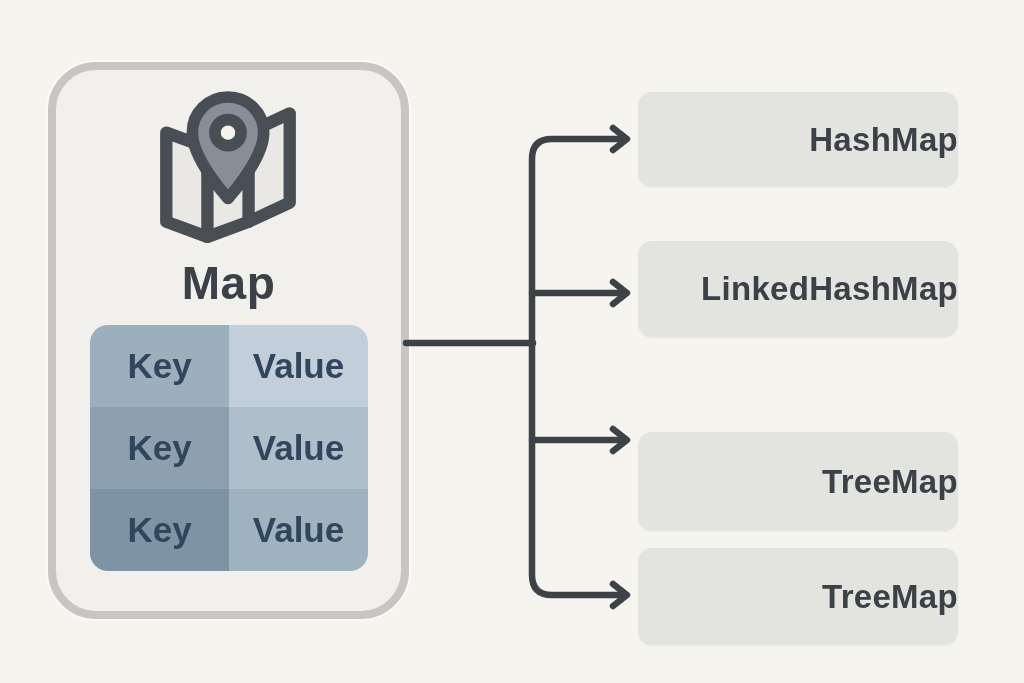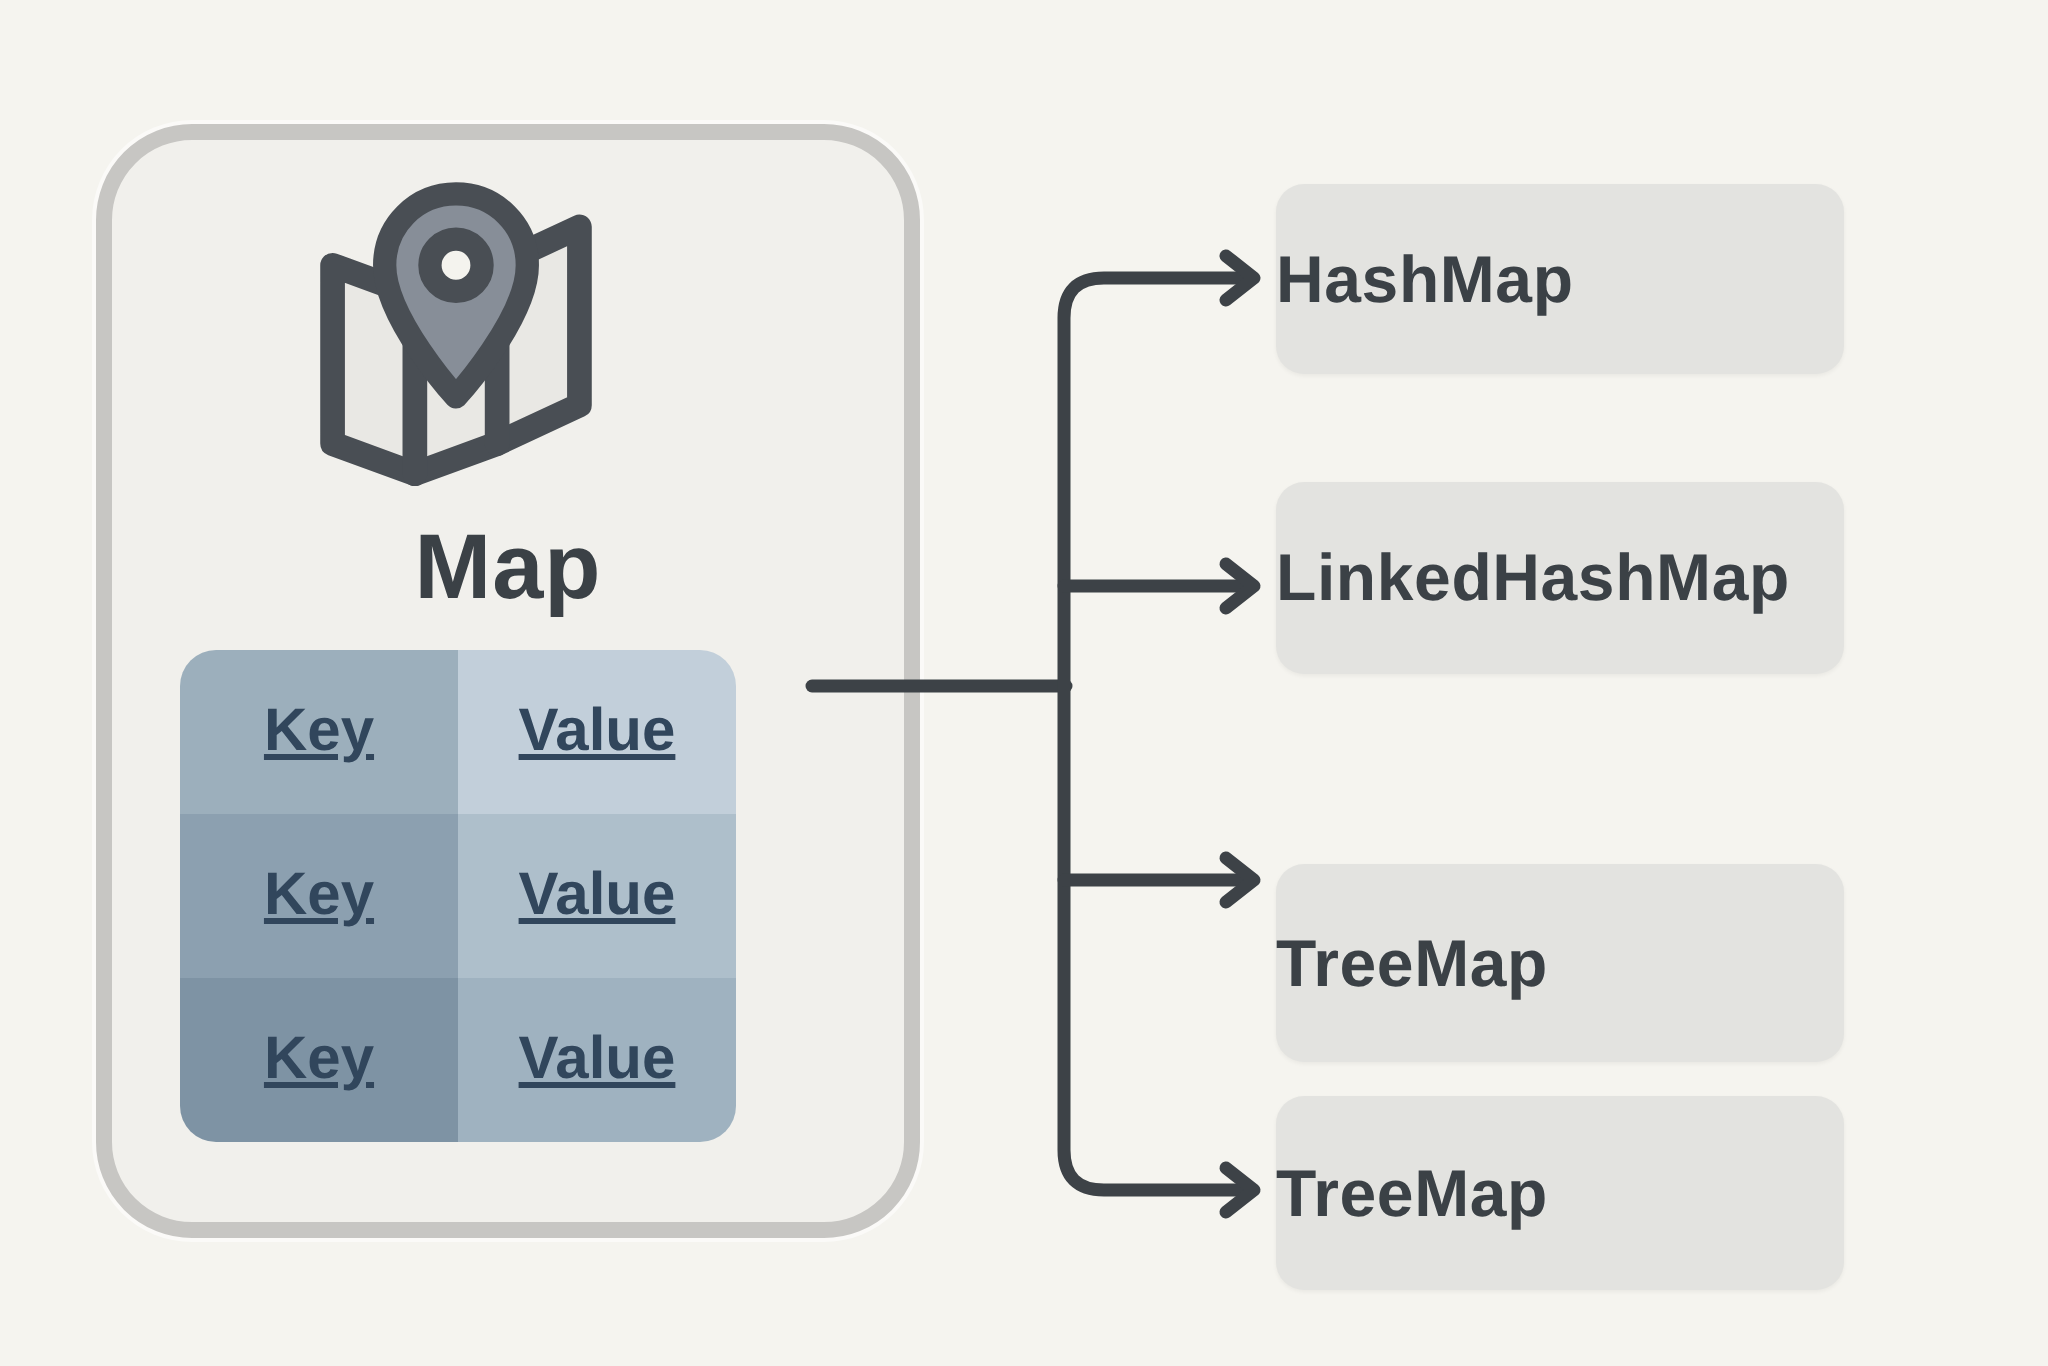--- a/index.html
+++ b/index.html
@@ -13,21 +13,21 @@
     overflow: hidden;
     background: #f5f4ef;
     font-family: "Liberation Sans", sans-serif;
   }
 
   
   .root-panel {
     position: absolute;
     left: 48px;
     top: 62px;
-    width: 412px;
+    width: 361px;
     height: 557px;
     box-sizing: border-box;
     background: #f1f0ec;
     border: 8px solid #c7c6c3;
     border-radius: 48px;
     box-shadow: 0 0 0 2px rgba(255,255,255,0.55);
     padding-left: 16px;
   }
   .map-icon-wrap {
     position: absolute;
@@ -56,24 +56,23 @@
     border-radius: 18px;
     overflow: hidden;
     display: grid;
     grid-template-columns: 1fr 1fr;
     grid-template-rows: 1fr 1fr 1fr;
   }
   .kv-cell {
     display: flex;
     align-items: center;
     justify-content: center;
-    font-size: 30px;
+    font-size: 35px;
     font-weight: 700;
     color: #31465c;
-    text-decoration: underline;
   }
   .r0k { background: #9cafbc; }
   .r0v { background: #c2cfda; }
   .r1k { background: #8ca0b0; }
   .r1v { background: #aebfcb; }
   .r2k { background: #7e93a4; }
   .r2v { background: #9fb2c0; }
 
   
   .connector-svg {
@@ -81,26 +80,26 @@
     left: 400px;
     top: 80px;
     width: 250px;
     height: 560px;
   }
 
   
   .impl-node {
     position: absolute;
     left: 638px;
-    width: 284px;
+    width: 320px;
     background: #e3e3e0;
     border-radius: 14px;
     display: flex;
     align-items: center;
-    justify-content: flex-start;
+    justify-content: flex-end;
     box-shadow: 0 1px 2px rgba(0,0,0,0.05);
   }
   .impl-label {
     font-size: 33px;
     font-weight: 700;
     color: #3b4146;
     letter-spacing: 0.3px;
   }
   .node-0 { top: 92px;  height: 95px; }
   .node-1 { top: 241px; height: 96px; }

